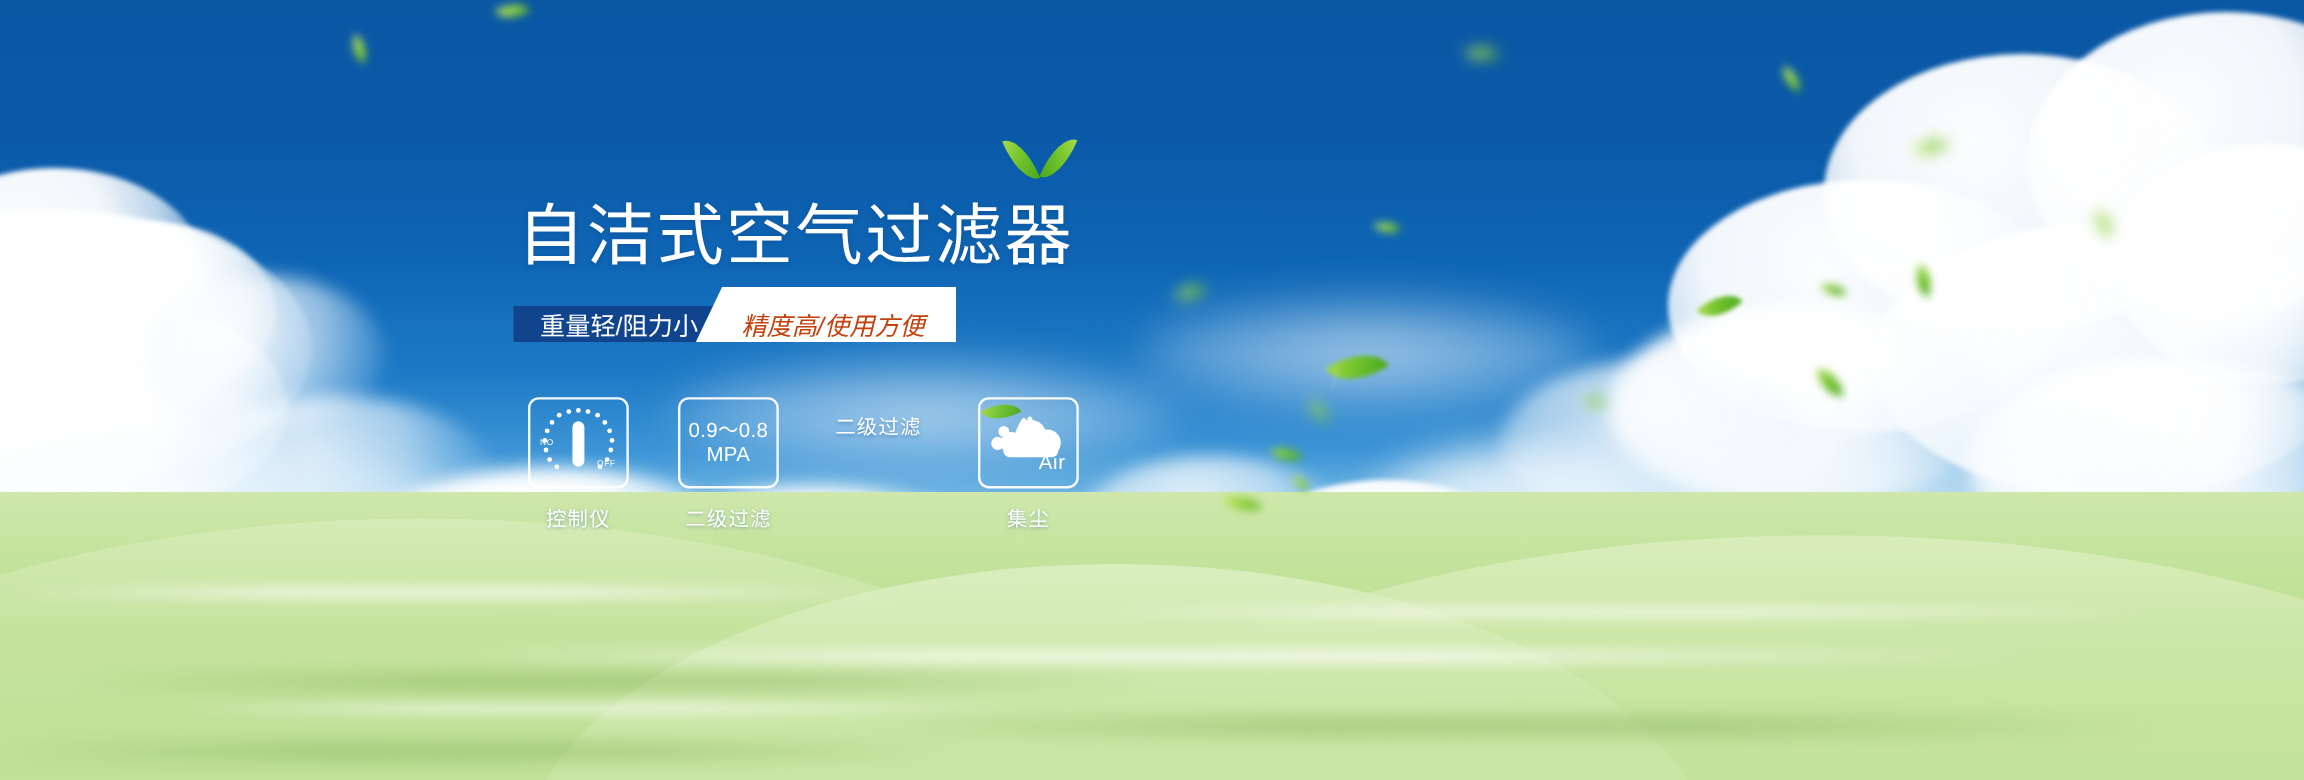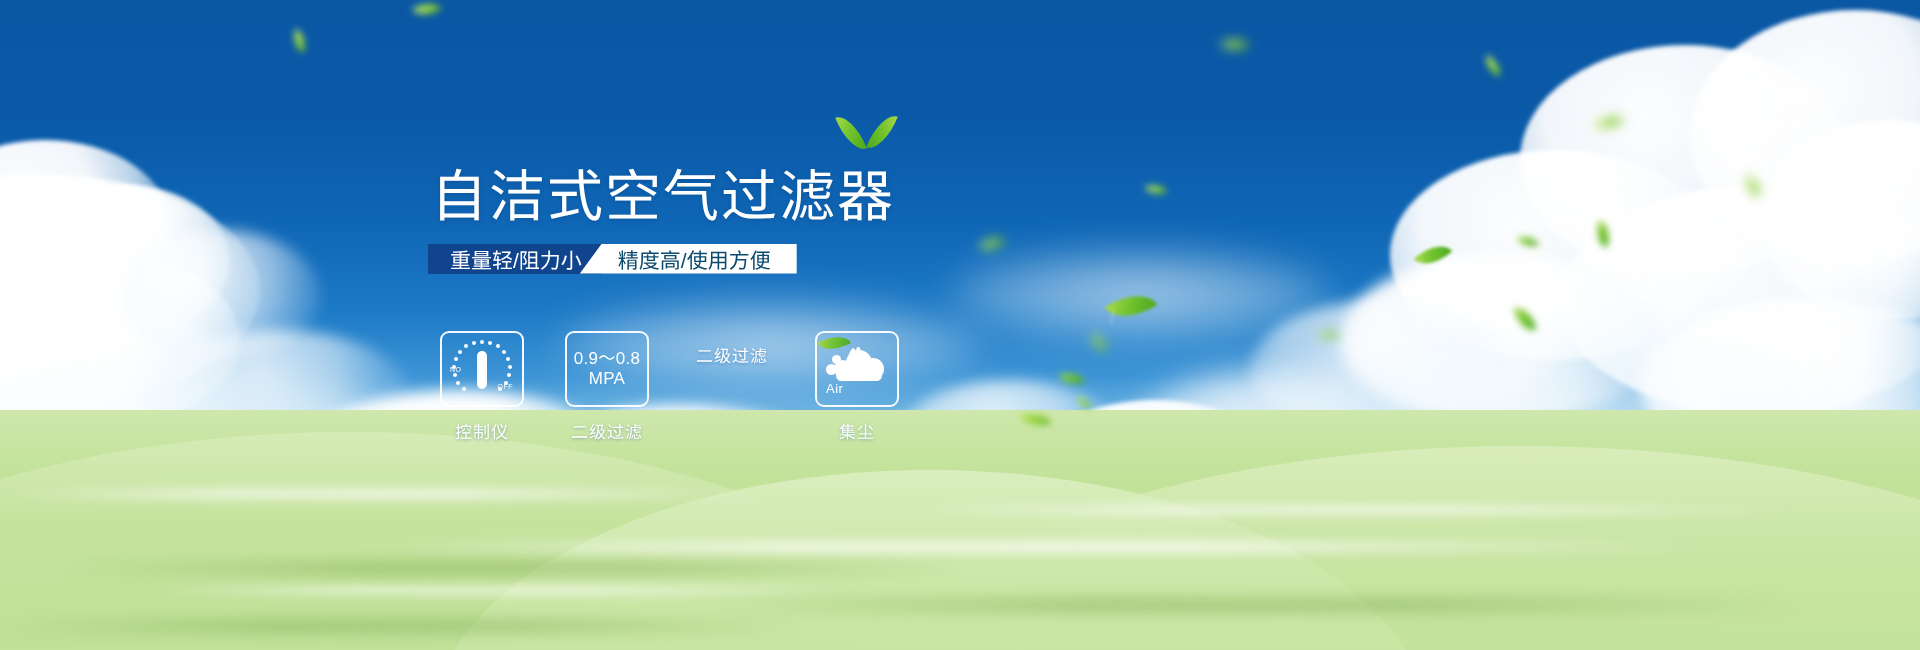--- a/index.html
+++ b/index.html
@@ -120,37 +120,38 @@
     letter-spacing:2px;
     color:#ffffff;
     font-weight:300;
     white-space:nowrap;
     text-shadow:0 1px 4px rgba(8,60,120,0.35);
     font-family:"Liberation Sans","DejaVu Sans",sans-serif;
   }
 
   .badges{
     position:absolute;left:428px;top:232px;
-    display:flex;align-items:center;height:53px;
+    display:flex;align-items:flex-end;height:53px;
   }
   .badge{
     display:flex;align-items:center;justify-content:center;
     font-size:21px;white-space:nowrap;
   }
   .badge-a{
     background:#10458e;color:#ffffff;
     padding:0 20px 0 22px;
     margin-right:-22px;
     position:relative;z-index:1;
   }
   .badge-b{
-    background:#ffffff;color:#0c4a6e;
-    padding:0 26px 0 38px;
+    background:#ffffff;color:#c2410c;
+    padding:16px 26px 0 38px;
     position:relative;z-index:2;
     clip-path:polygon(22px 0, 100% 0, 100% 100%, 0 100%);
+    font-style:italic;
   }
 
   .features{
     position:absolute;left:438px;top:331px;
     display:flex;align-items:flex-start;
   }
   .feature{
     width:88px;
     display:flex;flex-direction:column;align-items:center;
     margin-right:37px;
@@ -199,21 +200,21 @@
     width:18px;height:50px;
     background:repeating-linear-gradient(90deg,#fff 0 1.2px,transparent 1.2px 3.4px);
   }
 
   
   .cicon{position:relative;width:62px;height:46px;}
   .cicon .b{position:absolute;background:#fff;border-radius:50%;}
   .cicon .bar{position:absolute;background:#fff;border-radius:3px;}
   .cicon .air{
     position:absolute;left:0;right:0;bottom:-4px;
-    text-align:left;color:#fff;font-size:13px;letter-spacing:0.5px;
+    text-align:right;color:#fff;font-size:17px;letter-spacing:0.5px;
   }
 </style>
 </head>
 <body>
 
 <div class="banner">
 
   <div class="sky-layer">
 
     <div class="cloud" style="left:-170px;top:175px;width:430px;height:230px;"></div>

